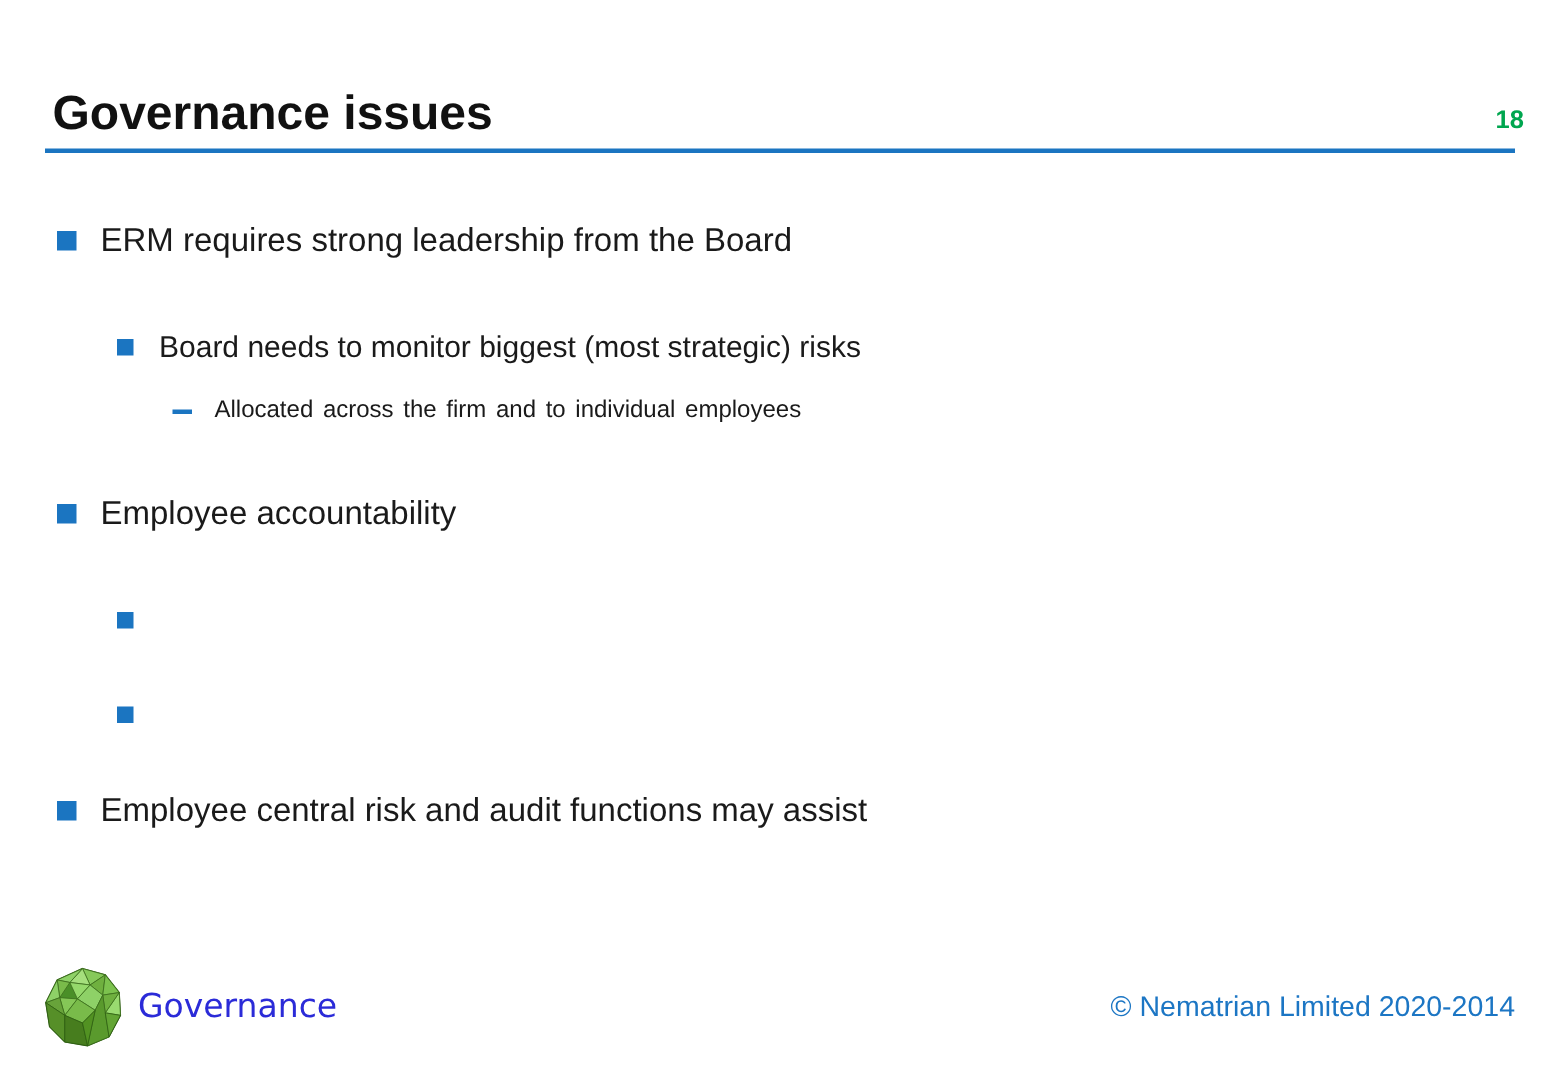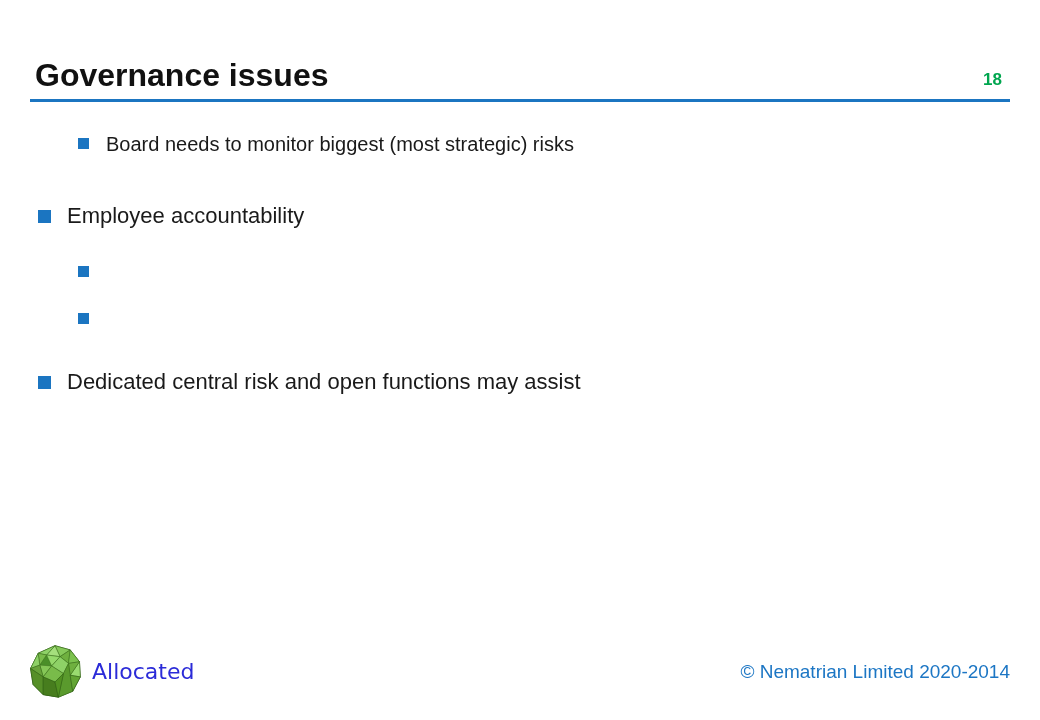--- a/index.html
+++ b/index.html
@@ -13,39 +13,39 @@
   html,body{background:#fff;}
   .slide{
     position:relative;
     width:1040px;height:720px;
     background:#ffffff;
     font-family:"Liberation Sans", sans-serif;
     color:var(--text);
     overflow:hidden;
   }
   
-  .header{position:absolute;left:35px;right:38px;top:58px;height:40px;}
+  .header{position:absolute;left:35px;right:24px;top:58px;height:40px;}
   .title{
     font-size:32px;line-height:34px;font-weight:bold;color:#111;
     letter-spacing:0px;
   }
   .page-number{
     position:absolute;right:0;top:12px;
     font-size:17px;font-weight:bold;color:var(--page-number-green);
   }
   .rule{
     position:absolute;left:30px;top:99px;width:980px;height:3px;
     background:var(--accent-blue);
   }
   
   .content{position:absolute;left:35px;top:102px;width:975px;}
   .bullet{display:flex;align-items:flex-start;}
   .btext{white-space:pre-line;color:var(--text);}
   .b1{margin-top:44px;font-size:22px;line-height:28px;}
-  .b2{margin-top:28px;margin-left:43px;font-size:20px;line-height:28px;}
+  .b2{margin-top:44px;margin-left:43px;font-size:20px;line-height:28px;}
   .b3{margin-top:18px;margin-left:80px;font-size:16px;line-height:20px;word-spacing:2px;}
   .sq{flex:0 0 auto;background:var(--accent-blue);}
   .b1 .sq{width:13px;height:13px;margin:8px 16px 0 3px;}
   .b2 .sq{width:11px;height:11px;margin:8px 17px 0 0;}
   .dash{flex:0 0 auto;width:13px;height:3px;background:var(--accent-blue);margin:9px 15px 0 0;}
   
   .footer-left{
     position:absolute;left:28px;bottom:20px;
     display:flex;align-items:center;
   }
@@ -65,37 +65,45 @@
 
 <div class="slide">
 
   <div class="header">
     <div class="title">Governance issues</div>
     <div class="page-number">18</div>
   </div>
   <div class="rule"></div>
 
   <div class="content">
+    <div class="bullet b1">
+      <span class="sq"></span>
+      <span class="btext">ERM requires strong leadership from the Board</span>
+    </div>
     <div class="bullet b2">
       <span class="sq"></span>
       <span class="btext">Board needs to monitor biggest (most strategic) risks</span>
+    </div>
+    <div class="bullet b3">
+      <span class="dash"></span>
+      <span class="btext">Allocated across the firm and to individual employees</span>
     </div>
     <div class="bullet b1">
       <span class="sq"></span>
       <span class="btext">Employee accountability</span>
     </div>
     <div class="bullet b2">
       <span class="sq"></span>
     </div>
     <div class="bullet b2">
       <span class="sq"></span>
     </div>
     <div class="bullet b1">
       <span class="sq"></span>
-      <span class="btext">Dedicated central risk and open functions may assist</span>
+      <span class="btext">Employee central risk and audit functions may assist</span>
     </div>
   </div>
 
   <div class="footer-left">
     <svg class="logo" viewBox="0 0 64 66" xmlns="http://www.w3.org/2000/svg">
       <polygon points="32,3 50,8 61,22 62,40 53,57 36,64 18,61 6,49 3,30 12,12" fill="#4a8f28" stroke="#2d5c13" stroke-width="1"></polygon>
       <polygon points="32,3 50,8 38,16" fill="#86c95a" stroke="#3a6b1c" stroke-width="0.6"></polygon>
       <polygon points="32,3 38,16 22,14" fill="#a5df7d" stroke="#3a6b1c" stroke-width="0.6"></polygon>
       <polygon points="32,3 22,14 12,12" fill="#8ed167" stroke="#3a6b1c" stroke-width="0.6"></polygon>
       <polygon points="12,12 22,14 14,26" fill="#79bb4a" stroke="#3a6b1c" stroke-width="0.6"></polygon>
@@ -108,18 +116,18 @@
       <polygon points="14,26 28,27 18,40" fill="#85c757" stroke="#3a6b1c" stroke-width="0.6"></polygon>
       <polygon points="3,30 14,26 18,40" fill="#68a33a" stroke="#3a6b1c" stroke-width="0.6"></polygon>
       <polygon points="28,27 38,16 48,24 42,36" fill="#8ed167" stroke="#3a6b1c" stroke-width="0.6"></polygon>
       <polygon points="28,27 42,36 32,46 18,40" fill="#79bb4a" stroke="#3a6b1c" stroke-width="0.6"></polygon>
       <polygon points="42,36 48,24 50,38 53,57 36,64" fill="#5a9a2d" stroke="#3a6b1c" stroke-width="0.6"></polygon>
       <polygon points="3,30 18,40 18,61 6,49" fill="#568f28" stroke="#2d5c13" stroke-width="0.6"></polygon>
       <polygon points="18,40 32,46 36,64 18,61" fill="#477d1e" stroke="#2d5c13" stroke-width="0.6"></polygon>
       <polygon points="32,46 42,36 36,64" fill="#529222" stroke="#2d5c13" stroke-width="0.6"></polygon>
       <polygon points="50,38 62,40 53,57" fill="#63a534" stroke="#2d5c13" stroke-width="0.6"></polygon>
     </svg>
-    <span class="brand">Allocated</span>
+    <span class="brand">Governance</span>
   </div>
 
   <div class="copyright">© Nematrian Limited 2020-2014</div>
 
 </div>
 
 </body></html>

